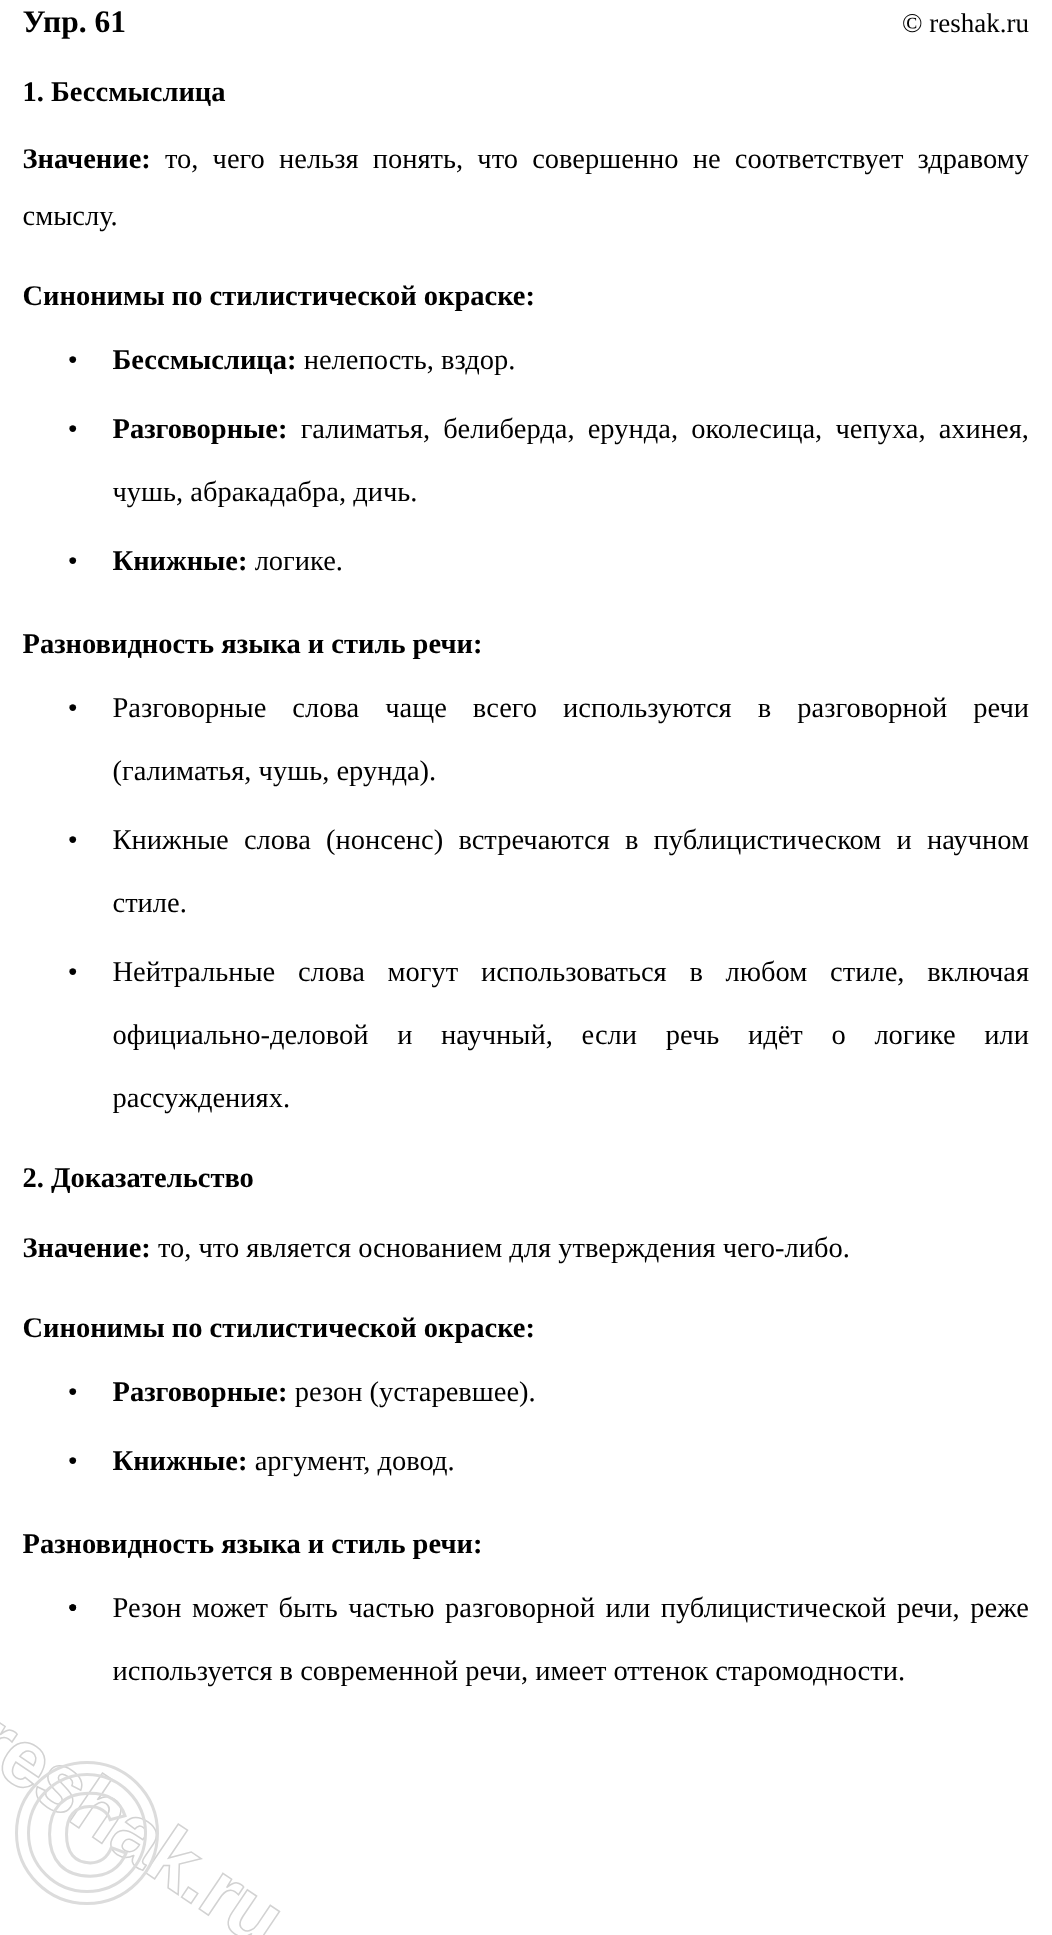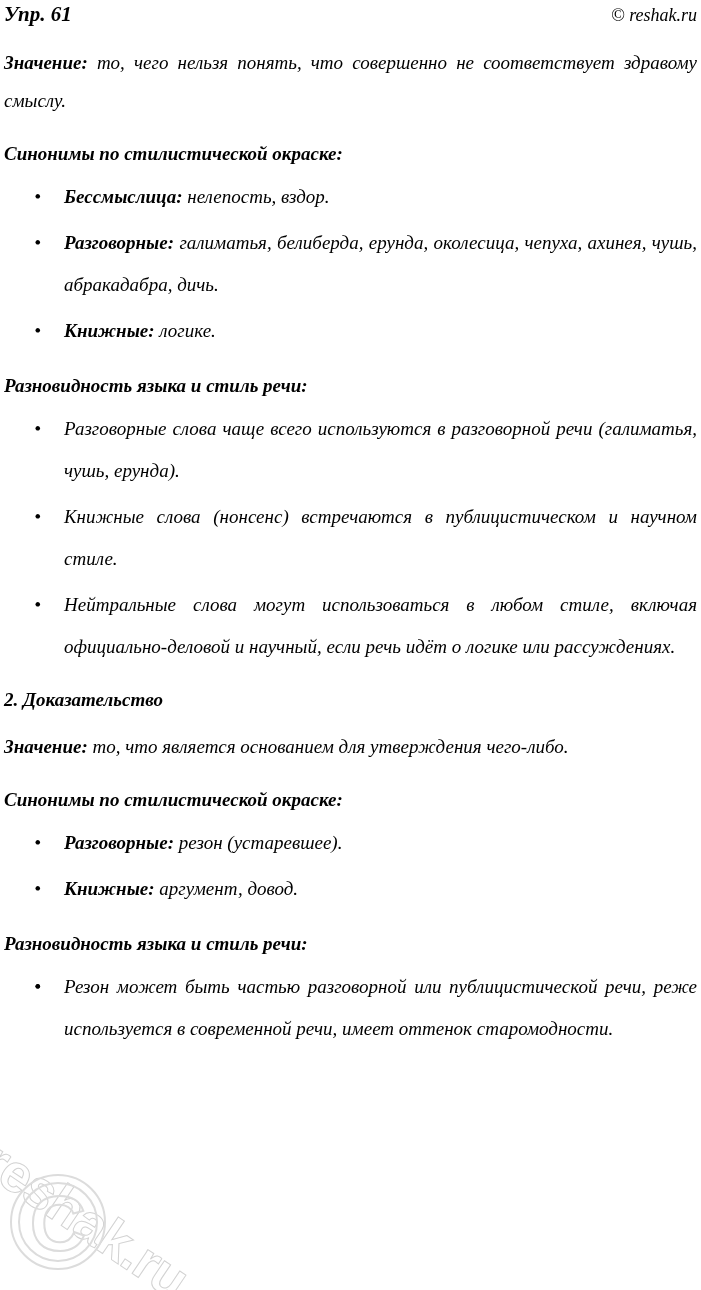--- a/index.html
+++ b/index.html
@@ -15,23 +15,22 @@
     overflow: hidden;
     font-family: "Liberation Serif", "DejaVu Serif", serif;
     color: #000000;
   }
 
   .page {
     position: relative;
     width: 701px;
     height: 930px;
     box-sizing: border-box;
-    padding: 0 4px;
+    padding: 0 15px;
     z-index: 2;
-    font-style: italic;
   }
 
   
   .header-row {
     display: flex;
     align-items: baseline;
     justify-content: space-between;
     height: 28px;
     padding-top: 2px;
   }
@@ -184,20 +183,21 @@
   <div class="wm-c-glyph">C</div>
 </div>
 
 <div class="page">
 
   <div class="header-row">
     <div class="doc-title">Упр. 61</div>
     <div class="copyright">© reshak.ru</div>
   </div>
 
+  <div class="h-num">1. Бессмыслица</div>
 
   <p class="para"><b>Значение:</b><span> то, чего нельзя понять, что совершенно не соответствует здравому смыслу.</span></p>
 
   <div class="h-sub">Синонимы по стилистической окраске:</div>
 
   <ul class="bullets">
     <li class="one-line"><span class="bullet-dot">•</span><b>Бессмыслица:</b><span> нелепость, вздор.</span></li>
     <li><span class="bullet-dot">•</span><b>Разговорные:</b><span> галиматья, белиберда, ерунда, околесица, чепуха, ахинея, чушь, абракадабра, дичь.</span></li>
     <li class="one-line"><span class="bullet-dot">•</span><b>Книжные:</b><span> логике.</span></li>
   </ul>

